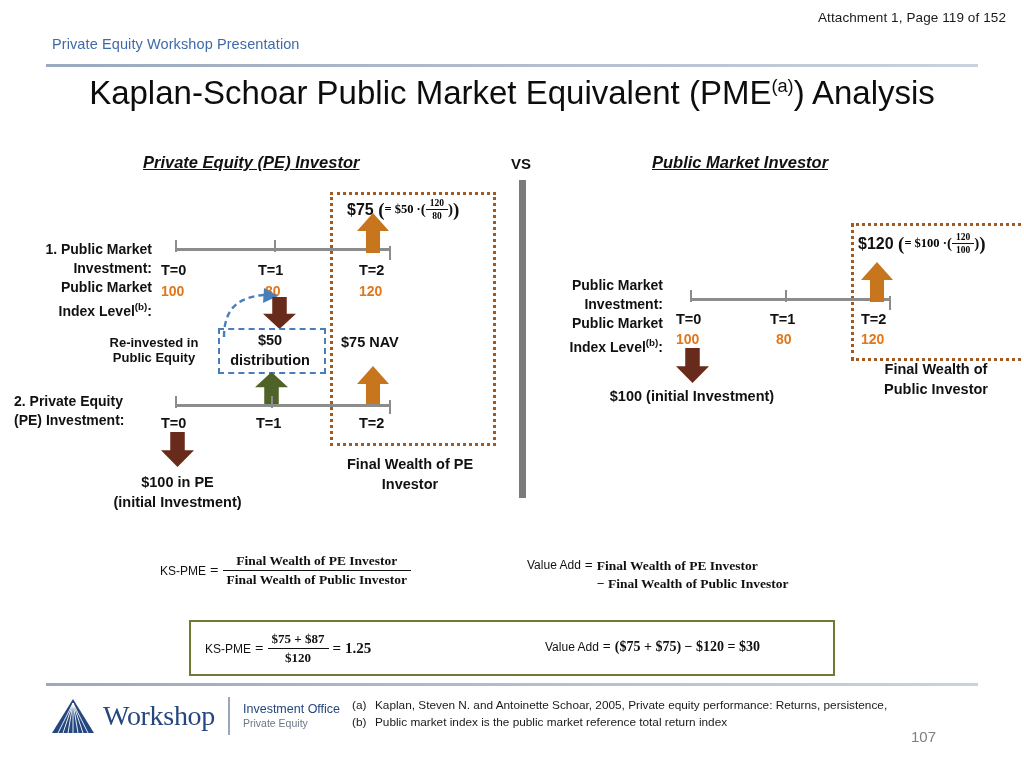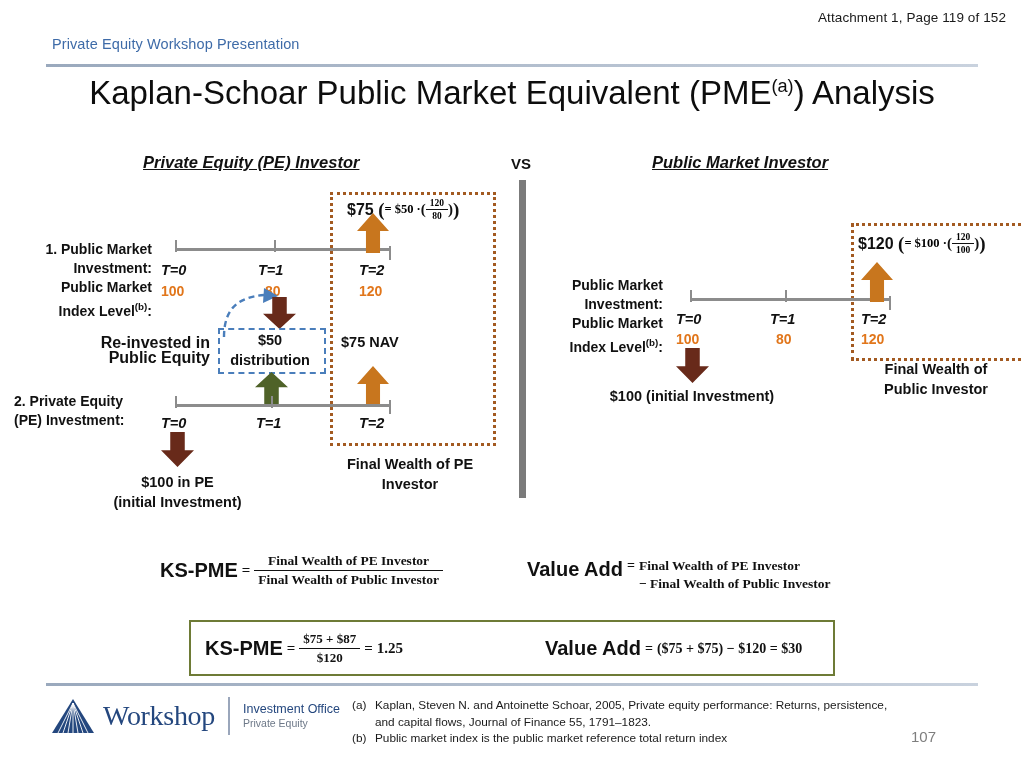--- a/index.html
+++ b/index.html
@@ -35,40 +35,40 @@
     text-decoration:underline;color:#111;white-space:nowrap;
   }
   #pe-heading{top:153px;left:143px;}
   #pm-heading{top:153px;left:652px;}
   #vs-label{top:155px;left:511px;font-size:15px;font-weight:bold;color:#111;}
   #vs-divider{top:180px;left:519px;width:7px;height:318px;background:#7b7b7b;}
 
   
   .axis{background:#8c8c8c;height:3px;}
   .tick{background:#8c8c8c;width:2px;}
-  .tlabel{font-size:14.5px;font-weight:bold;color:#111;white-space:nowrap;font-style:italic;}
+  .tlabel{font-size:14.5px;font-weight:bold;color:#111;white-space:nowrap;}
   .ilabel{font-size:14px;font-weight:bold;color:#E1761B;white-space:nowrap;}
   .rowlabel{font-size:14px;font-weight:bold;color:#111;white-space:nowrap;line-height:19px;}
   .caption{font-size:14.5px;font-weight:bold;color:#111;text-align:center;line-height:20px;white-space:nowrap;}
-  .smalltag{font-size:16px;font-weight:bold;color:#111;text-align:right;line-height:15px;white-space:nowrap;}
+  .smalltag{font-size:13px;font-weight:bold;color:#111;text-align:center;line-height:15px;white-space:nowrap;}
 
   
   .arrow{position:absolute;}
   .arrow-up{clip-path:polygon(50% 0%,100% 45%,72% 45%,72% 100%,28% 100%,28% 45%,0% 45%);}
   .arrow-down{clip-path:polygon(50% 100%,100% 52%,72% 52%,72% 0%,28% 0%,28% 52%,0% 52%);}
   .orange-fill{background:#C8761E;}
   .maroon-fill{background:#682A1A;}
   .green-fill{background:#4F6228;}
 
   .dotted-box{border:3px dotted #A35A21;}
   .dashed-box{border:2px dashed #4A7EBB;}
 
   
   .fml{position:absolute;white-space:nowrap;color:#111;}
-  .fml .lhs{font-weight:bold;font-size:20px;}
+  .fml .lhs{font-weight:normal;font-size:12px;}
   .frac{display:inline-block;vertical-align:middle;text-align:center;}
   .frac .num{display:block;padding:0 4px 1px;border-bottom:1.6px solid #111;}
   .frac .den{display:block;padding:1px 4px 0;}
   .serif{font-family:"Liberation Serif", serif;font-weight:bold;}
   .eq{display:inline-block;vertical-align:middle;padding:0 4px;}
 
   #result-box{
     top:620px;left:189px;width:642px;height:52px;
     border:2px solid #6E7B36;background:#ffffff;
   }
@@ -286,21 +286,20 @@
     <div id="io-line1">Investment Office</div>
     <div id="io-line2">Private Equity</div>
   </div>
 </div>
 
 <div class="abs" id="footnotes">
   <div class="fn">
     <span class="fn-marker">(a)</span>
     <span>
       <span>Kaplan, Steven N. and Antoinette Schoar, 2005, Private equity performance: Returns, persistence,</span><br>
-      <span>and capital flows, Journal of Finance 55, 1791–1823.</span>
     </span>
   </div>
   <div class="fn">
     <span class="fn-marker">(b)</span>
     <span>Public market index is the public market reference total return index</span>
   </div>
 </div>
 
 <div class="abs" id="page-number">107</div>
 

